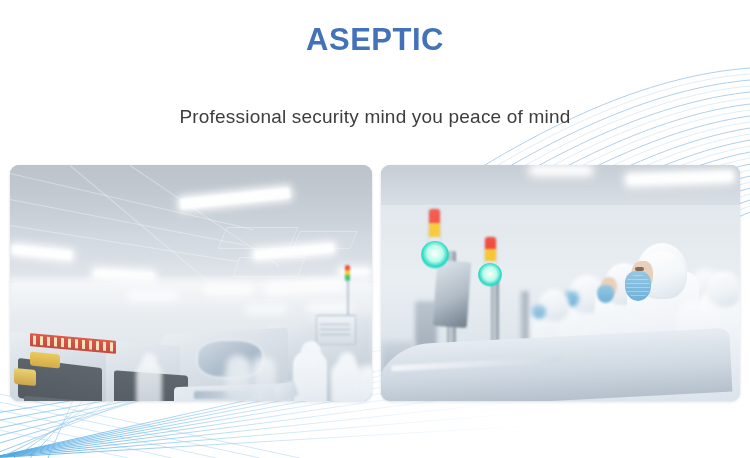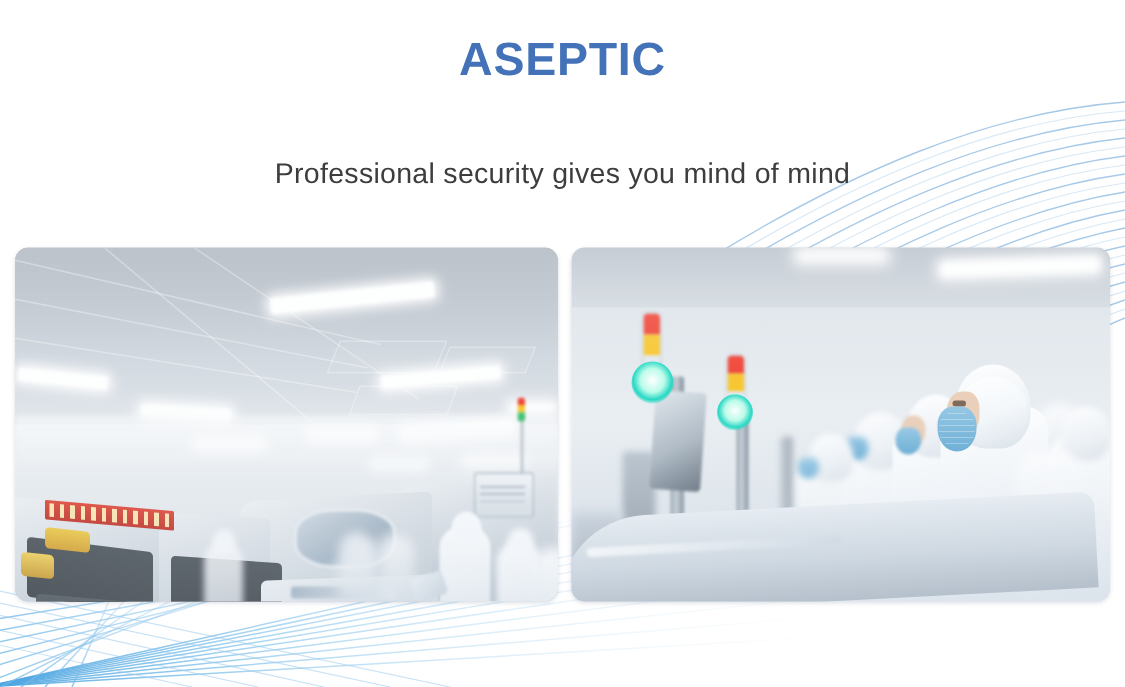--- a/index.html
+++ b/index.html
@@ -207,21 +207,21 @@
       <path d="M-10,64 L300,130"></path>
       <path d="M-10,72 L260,130"></path>
       <path d="M-10,80 L216,130"></path>
       <path d="M-10,90 L172,130"></path>
       <path d="M-10,100 L128,130"></path>
     </g>
   </svg>
 
   <div class="header">
     <div class="title-line" id="title-1">ASEPTIC</div>
-    <div id="subtitle">Professional security gives you mind of mind</div>
+    <div id="subtitle">Professional security mind you peace of mind</div>
   </div>
 
   <div class="photo" id="photo-left">
     <div class="photo-inner">
       <div class="ph" id="pl-bg"></div>
 
       <div class="ph" id="pl-ceiling"></div>
 
       <div class="ph ceil-seam" style="left:0;top:8px;width:250px;transform:rotate(13deg);"></div>
       <div class="ph ceil-seam" style="left:0;top:34px;width:240px;transform:rotate(11deg);"></div>

